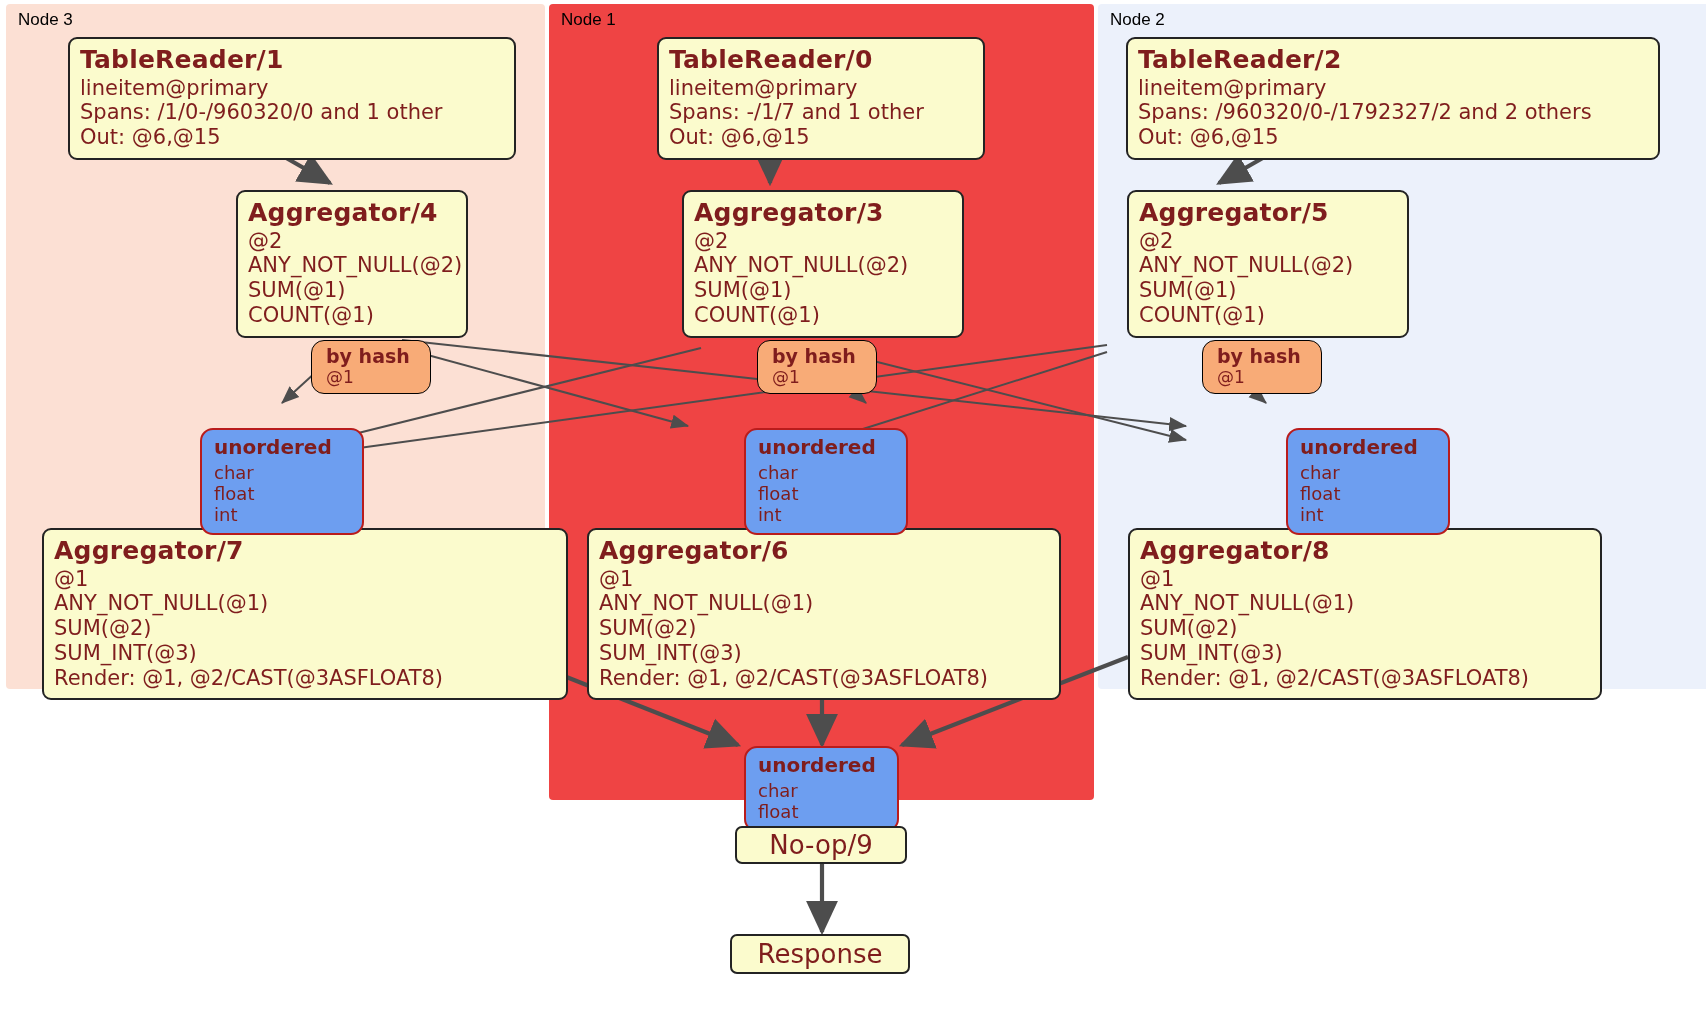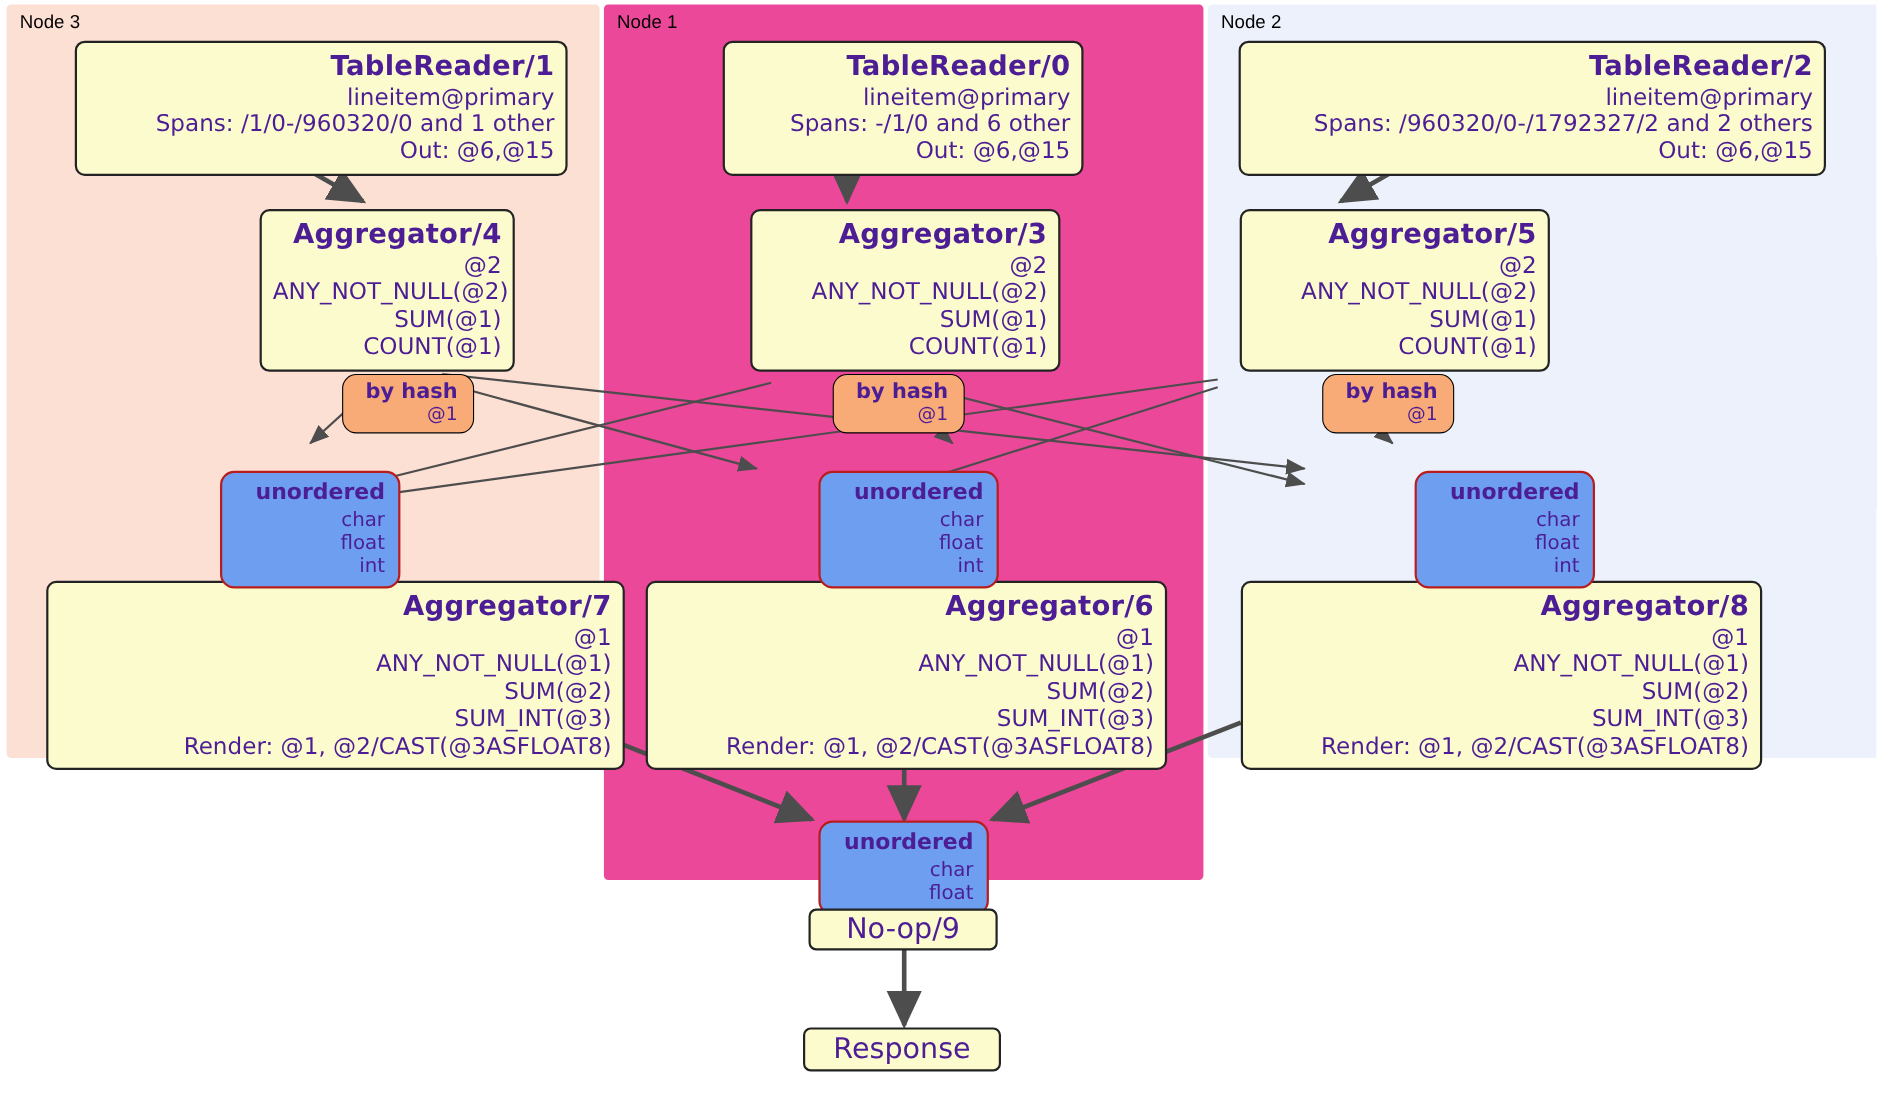--- a/index.html
+++ b/index.html
@@ -31,43 +31,43 @@
     font-size: 17px;
     color: #000;
     font-family: "Liberation Sans", sans-serif;
   }
   #cluster-node3 {
     left: 6px;  top: 4px;  width: 539px;  height: 685px;
     background: #fce0d4;
   }
   #cluster-node1 {
     left: 549px; top: 4px;  width: 545px; height: 796px;
-    background: #ec4899;
+    background: #ef4444;
     text-align: center;
   }
   #cluster-node2 {
     left: 1098px; top: 4px; width: 635px; height: 685px;
     background: #ecf1fb;
   }
 
   
   #edges {
     position: absolute;
     left: 0; top: 0;
     width: 1706px;
     height: 1016px;
     pointer-events: none;
   }
 
   
   .node {
     position: absolute;
     box-sizing: border-box;
-    text-align: right;
-    color: #4c1d95;
+    text-align: left;
+    color: #7f1d1d;
     line-height: 1.18;
   }
   .proc {
     background: #fbfbcd;
     border: 2px solid #232323;
     border-radius: 9px;
     padding: 6px 10px 8px 10px;
     font-size: 20px;
   }
   .proc .title {
@@ -185,21 +185,21 @@
   <div class="node proc" id="tr1" style="left:68px; top:37px; width:448px;">
     <span class="title">TableReader/1</span>
     <span class="line">lineitem@primary</span>
     <span class="line">Spans: /1/0-/960320/0 and 1 other</span>
     <span class="line">Out: @6,@15</span>
   </div>
 
   <div class="node proc" id="tr0" style="left:657px; top:37px; width:328px;">
     <span class="title">TableReader/0</span>
     <span class="line">lineitem@primary</span>
-    <span class="line">Spans: -/1/0 and 6 other</span>
+    <span class="line">Spans: -/1/7 and 1 other</span>
     <span class="line">Out: @6,@15</span>
   </div>
 
   <div class="node proc" id="tr2" style="left:1126px; top:37px; width:534px;">
     <span class="title">TableReader/2</span>
     <span class="line">lineitem@primary</span>
     <span class="line">Spans: /960320/0-/1792327/2 and 2 others</span>
     <span class="line">Out: @6,@15</span>
   </div>
 

